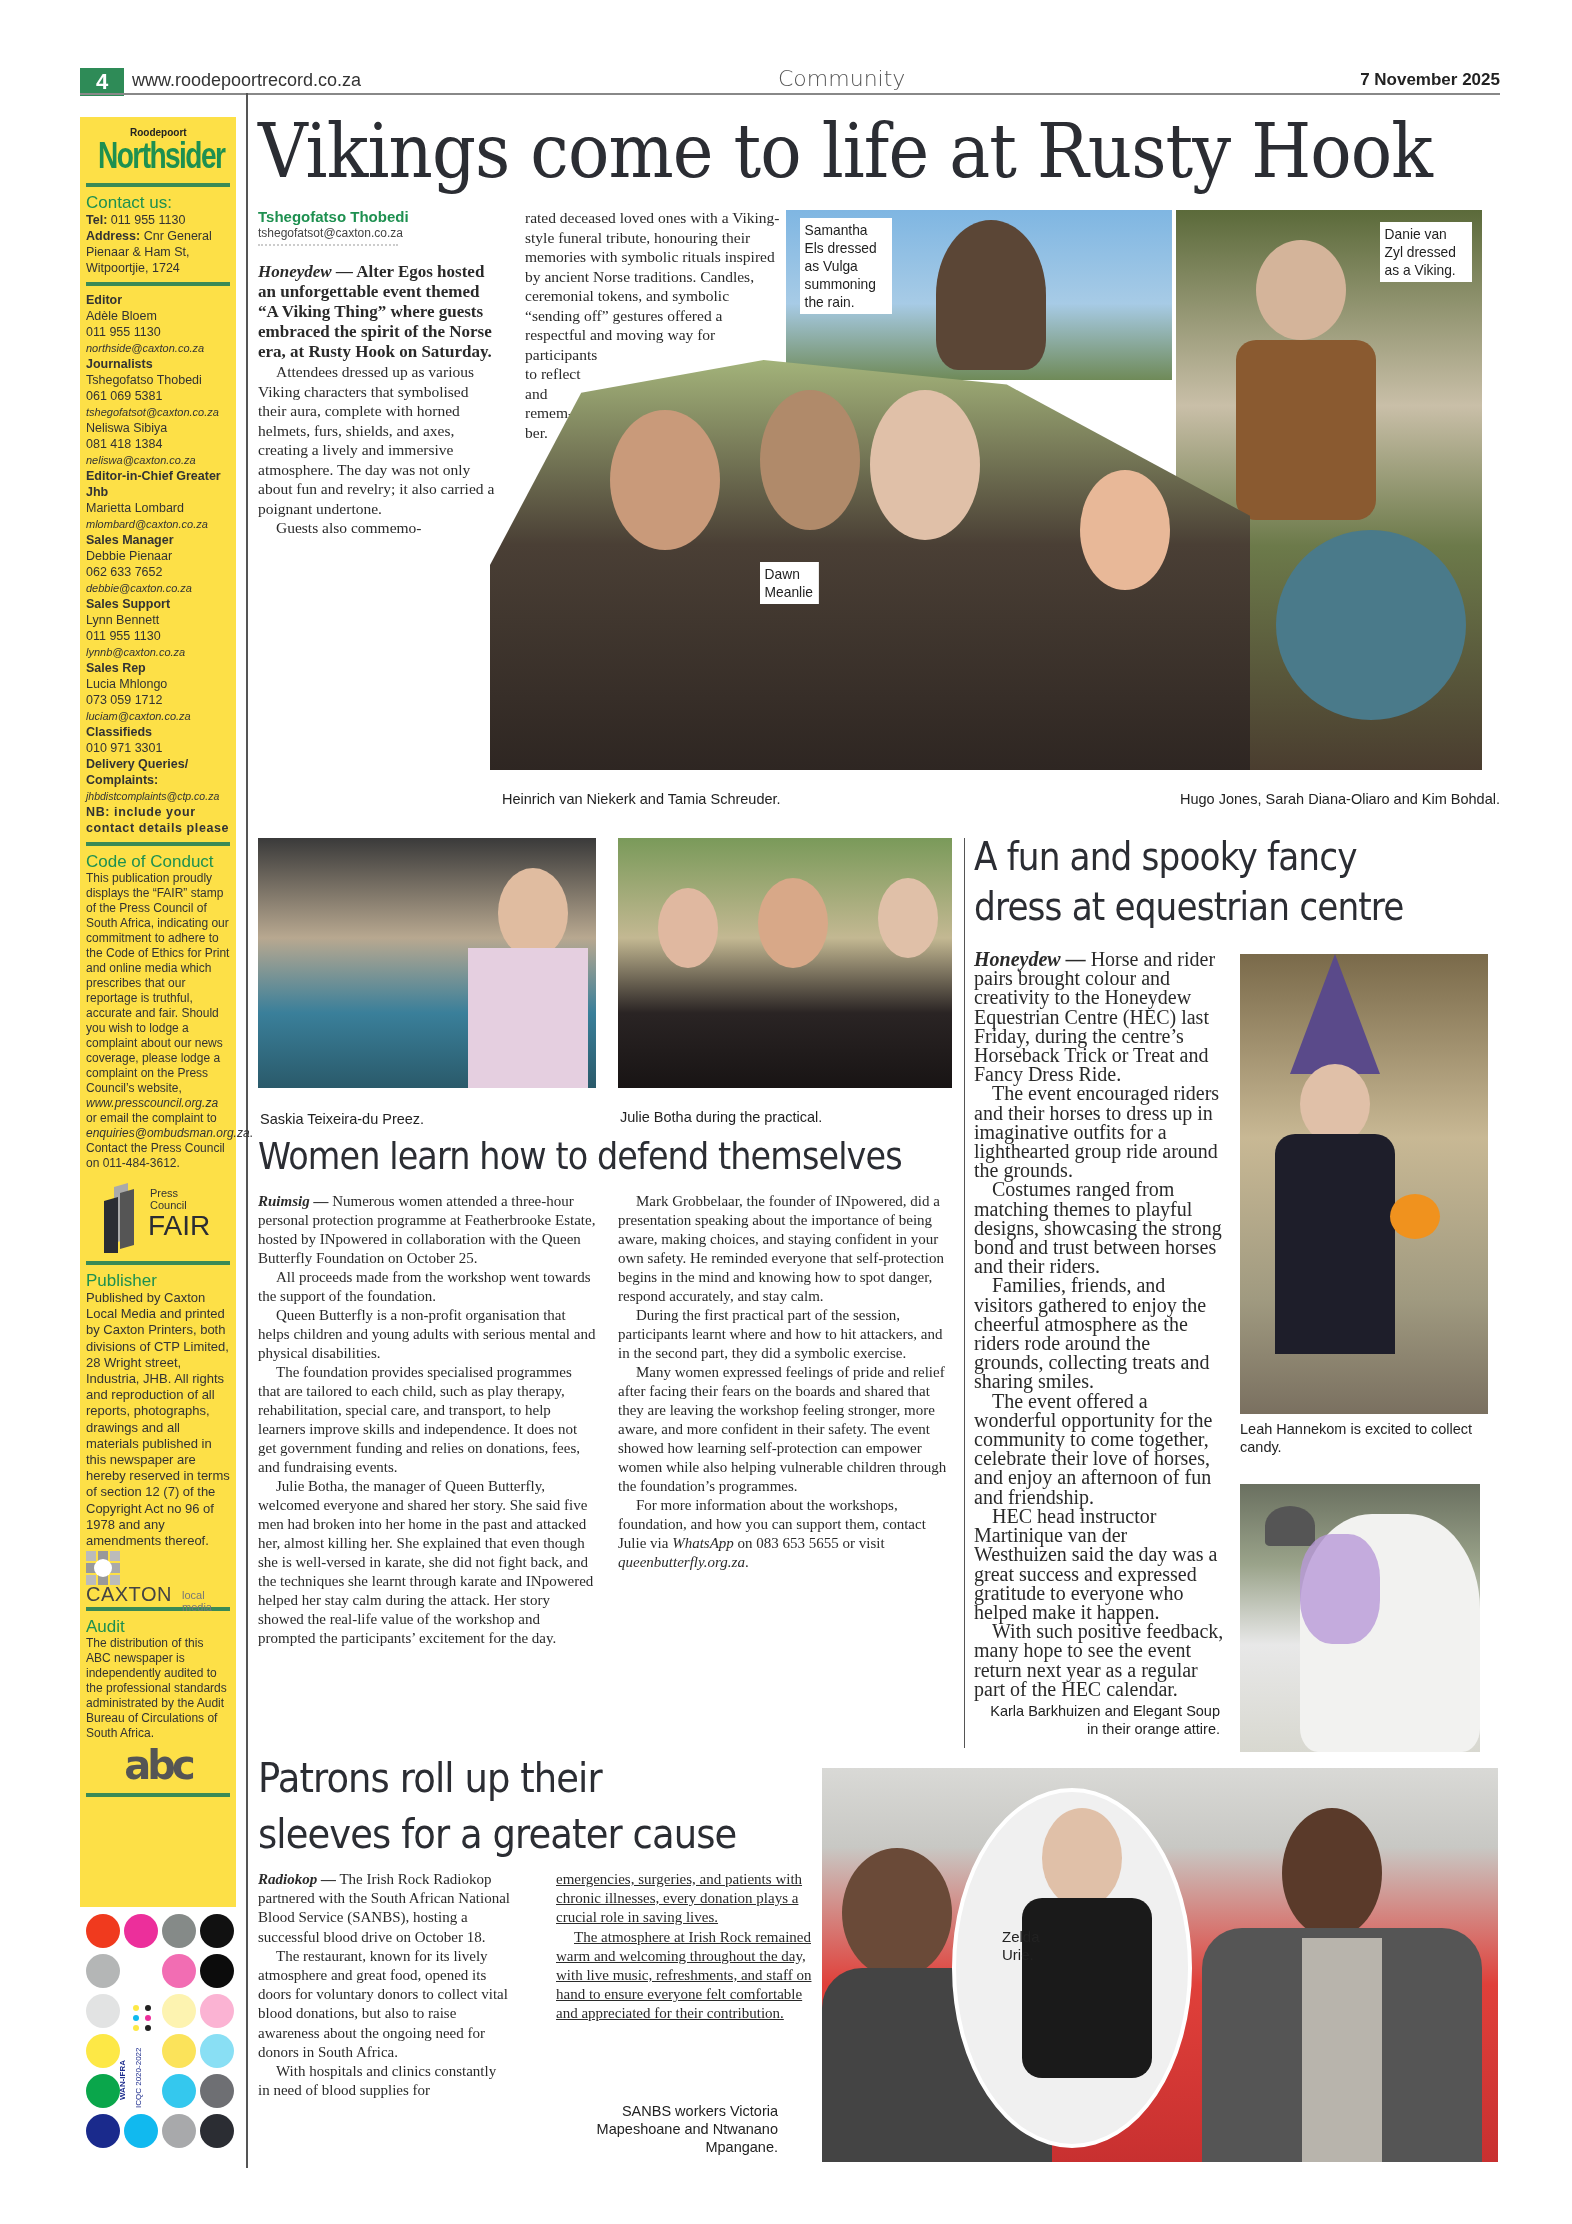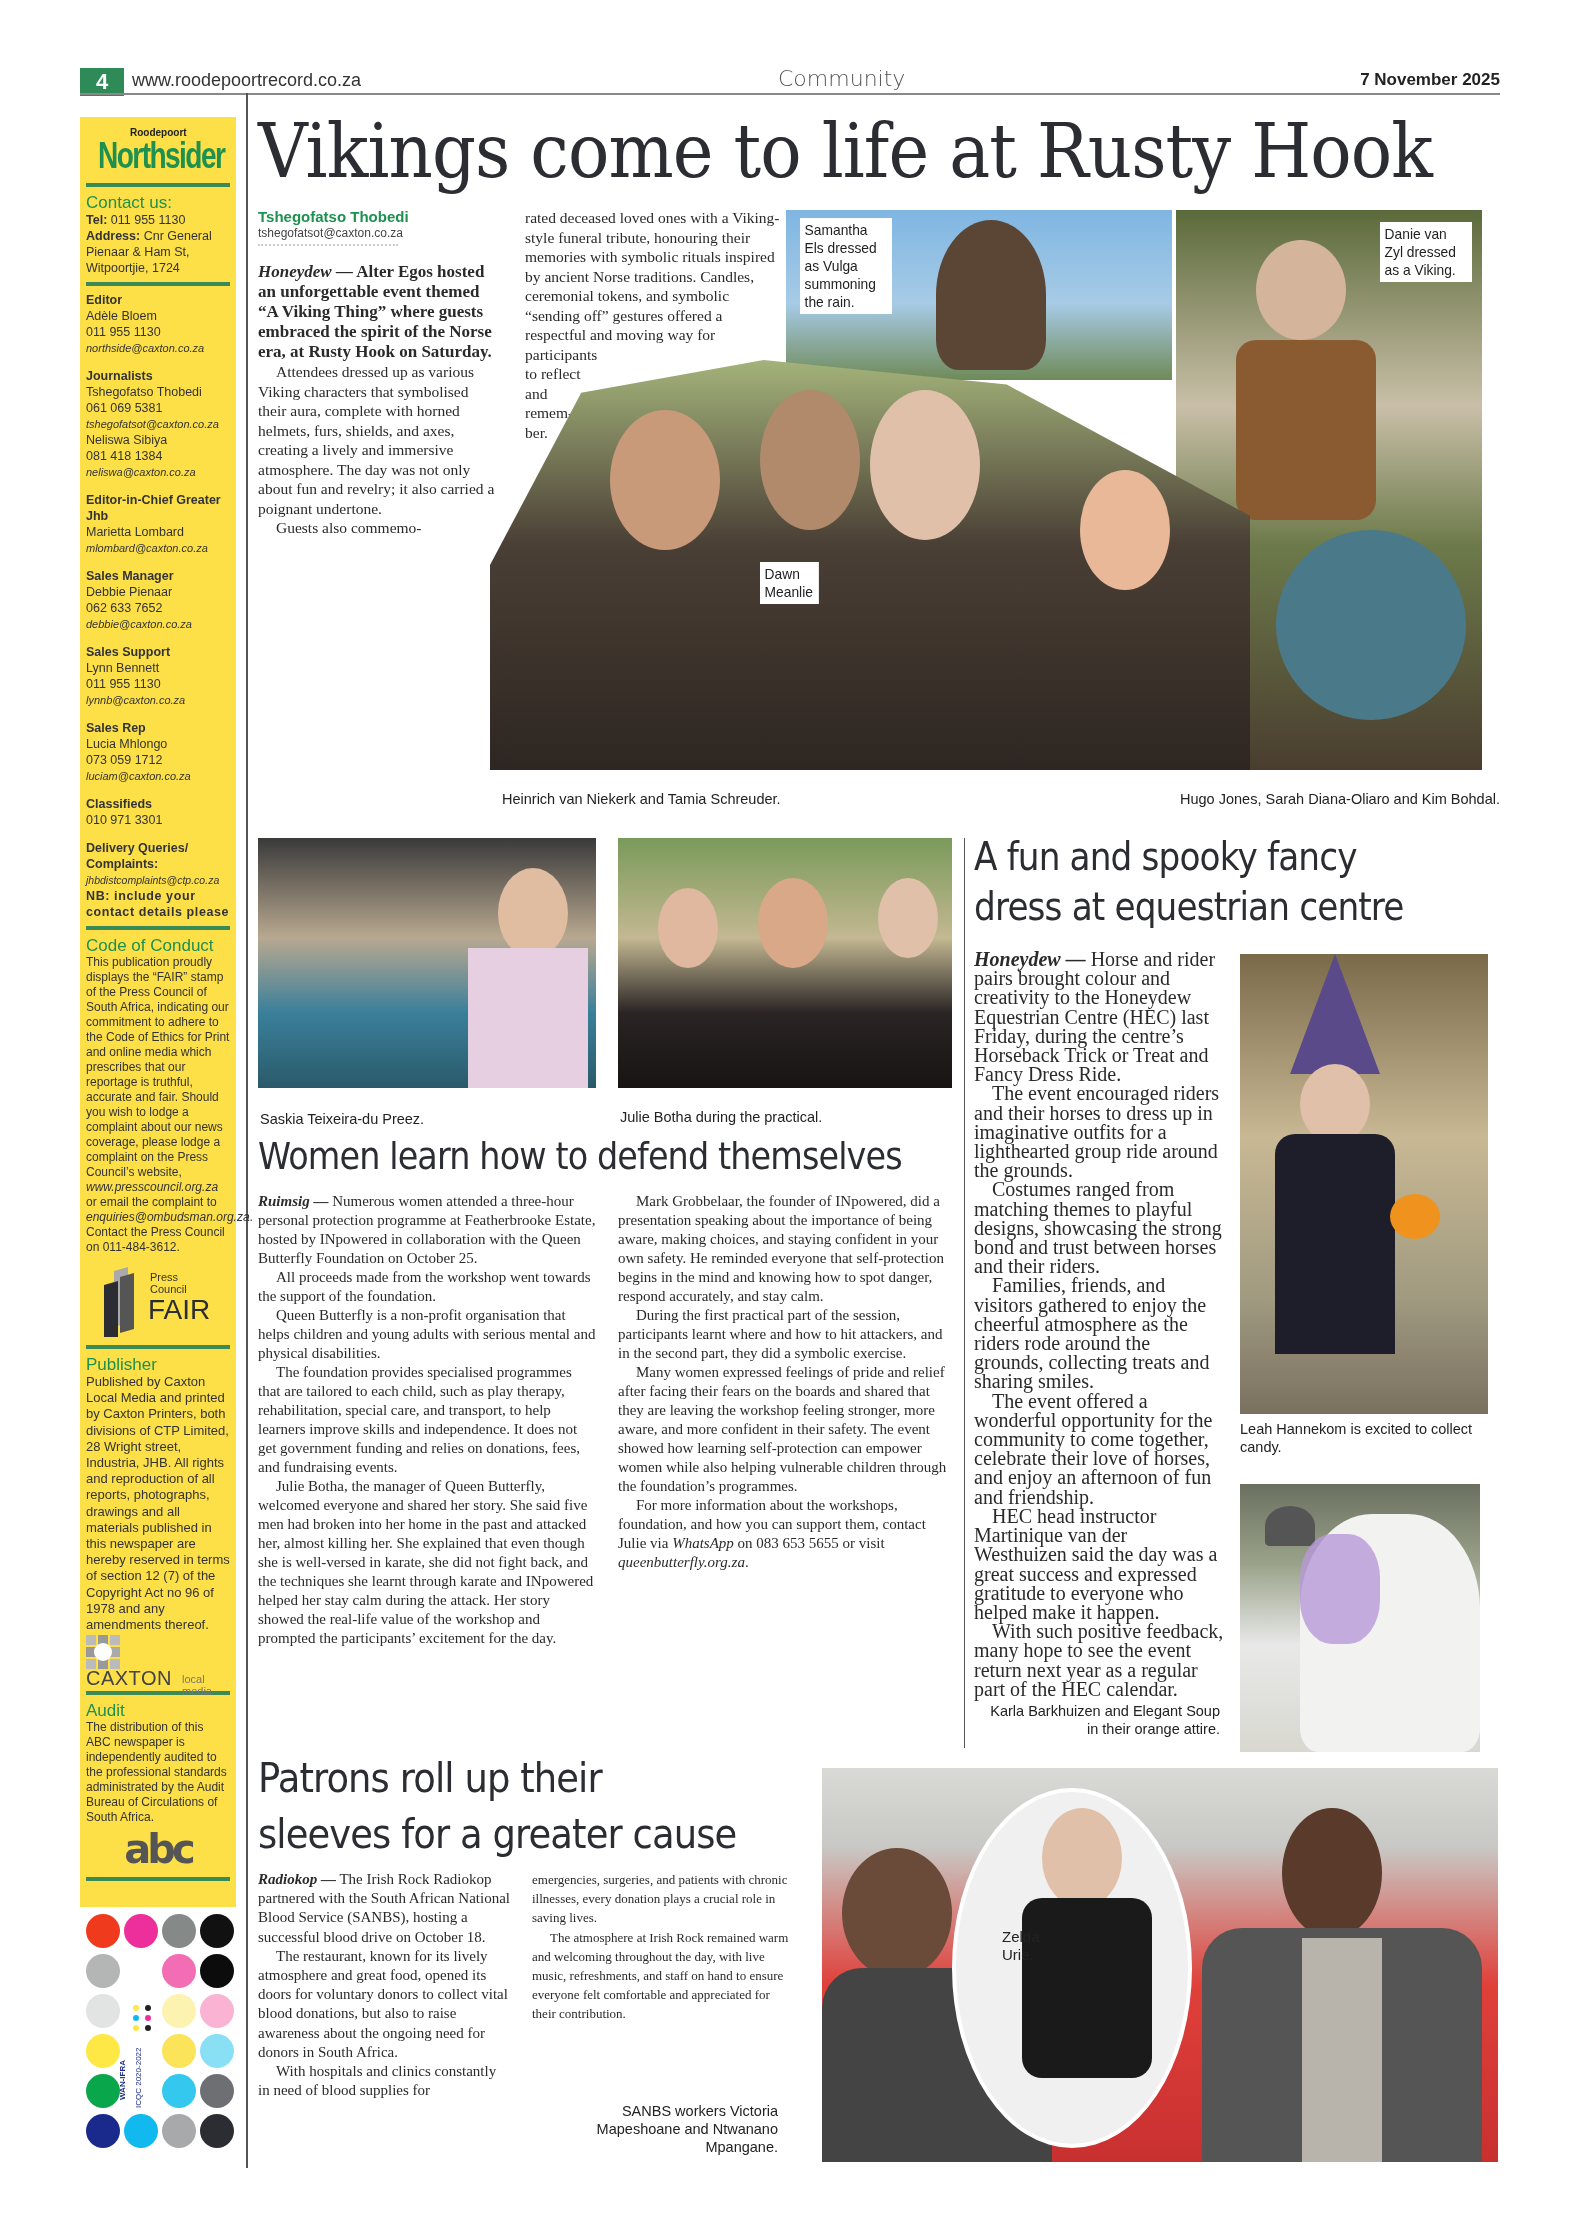--- a/index.html
+++ b/index.html
@@ -17,21 +17,21 @@
 
   
   .sidebar { left: 80px; top: 117px; width: 156px; height: 1790px; background: #fde047; padding: 8px 6px; font-family: "Liberation Sans", sans-serif; font-size: 12.5px; line-height: 16px; color: #333; }
   .logo-wrap { text-align: center; height: 52px; position: relative; }
   .logo-small { font: bold 10px "Liberation Sans", sans-serif; color: #222; position: absolute; left: 44px; top: 2px; }
   .logo-big { font: bold 36px "Liberation Sans", sans-serif; color: #1e9050; letter-spacing: -2px; transform: scaleX(0.78); transform-origin: left; position: absolute; left: 12px; top: 10px; white-space: nowrap; }
   .green-rule { height: 4px; background: #3a8a55; margin: 6px 0 6px 0; }
   .side-h { color: #1e9050; font-weight: normal; font-size: 17px; line-height: 19px; }
   .side-label { font-weight: bold; color: #333; }
   .side-email { font-style: italic; font-size: 11px; }
-  .side-block { margin-top: 12px; }
+  .side-block { }
   .side-para { font-size: 12px; line-height: 15px; }
   .fair-logo { height: 74px; position: relative; margin-top: 10px; }
   .caxton-logo { height: 50px; position: relative; }
   .abc-logo { height: 50px; position: relative; text-align: center; }
 
   
   .swatches { left: 84px; top: 1912px; width: 150px; height: 260px; }
   .sw { position: absolute; width: 34px; height: 34px; border-radius: 50%; }
 
   
@@ -300,21 +300,21 @@
 <div class="abs h-sans" style="left:258px;top:1750px;font-size:41px;line-height:56px;white-space:nowrap;transform:scaleX(0.9);transform-origin:left;">
   <div>Patrons roll up their</div>
   <div>sleeves for a greater cause</div>
 </div>
 
 <div class="abs body-text" style="left:258px;top:1870px;width:252px;font-size:15px;line-height:19.2px;">
   <p class="lead"><span class="dateline">Radiokop —</span> <span>The Irish Rock Radiokop partnered with the South African National Blood Service (SANBS), hosting a successful blood drive on October 18.</span></p>
   <p>The restaurant, known for its lively atmosphere and great food, opened its doors for voluntary donors to collect vital blood donations, but also to raise awareness about the ongoing need for donors in South Africa.</p>
   <p>With hospitals and clinics constantly in need of blood supplies for</p>
 </div>
-<div class="abs body-text" style="left:532px;top:1870px;width:260px;font-size:13px;line-height:19.2px;">
+<div class="abs body-text" style="left:556px;top:1870px;width:260px;font-size:15px;line-height:19.2px;text-decoration:underline;">
   <p class="lead">emergencies, surgeries, and patients with chronic illnesses, every donation plays a crucial role in saving lives.</p>
   <p>The atmosphere at Irish Rock remained warm and welcoming throughout the day, with live music, refreshments, and staff on hand to ensure everyone felt comfortable and appreciated for their contribution.</p>
 </div>
 <div class="abs caption" style="left:560px;top:2102px;width:218px;text-align:right;">SANBS workers Victoria Mapeshoane and Ntwanano Mpangane.</div>
 
 <div class="abs photo" style="left:822px;top:1768px;width:676px;height:394px;background:linear-gradient(180deg,#d9d9d6 0%,#c8c8c4 20%,#e0403a 55%,#c83030 100%);">
   <div style="position:absolute;left:20px;top:80px;width:110px;height:130px;border-radius:50%;background:#6a4a38"></div>
   <div style="position:absolute;left:0;top:200px;width:230px;height:194px;border-radius:40px 40px 0 0;background:#444"></div>
   <div style="position:absolute;left:130px;top:20px;width:240px;height:360px;border-radius:50%;background:#f0f0f0;border:4px solid #fff"></div>
   <div style="position:absolute;left:220px;top:40px;width:80px;height:100px;border-radius:50%;background:#e0c0a8"></div>

